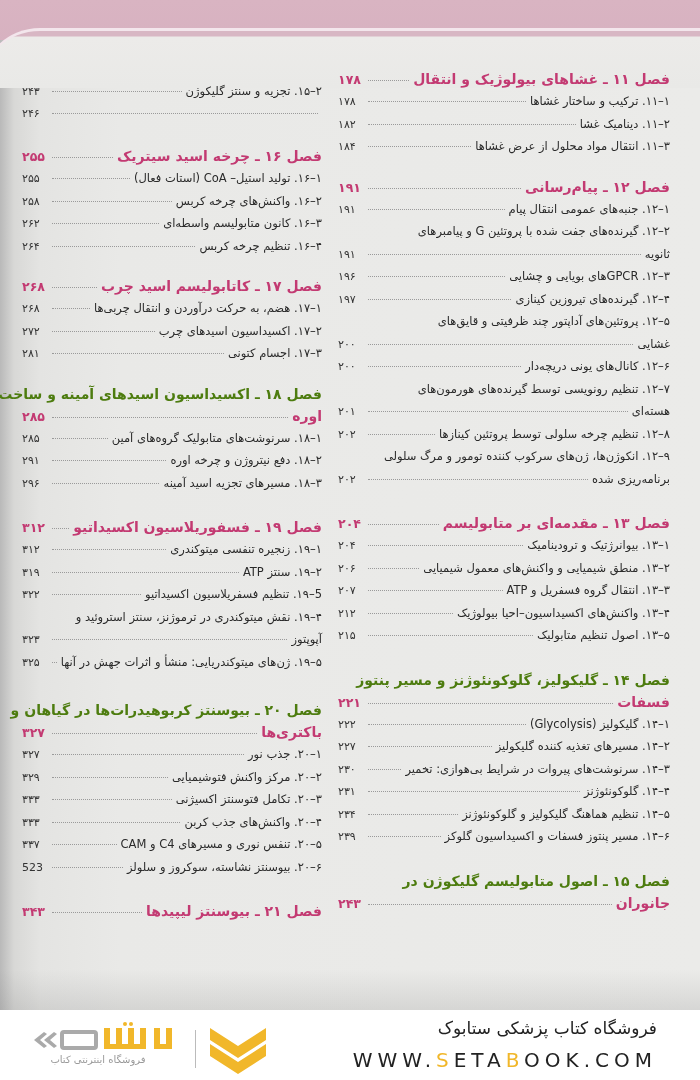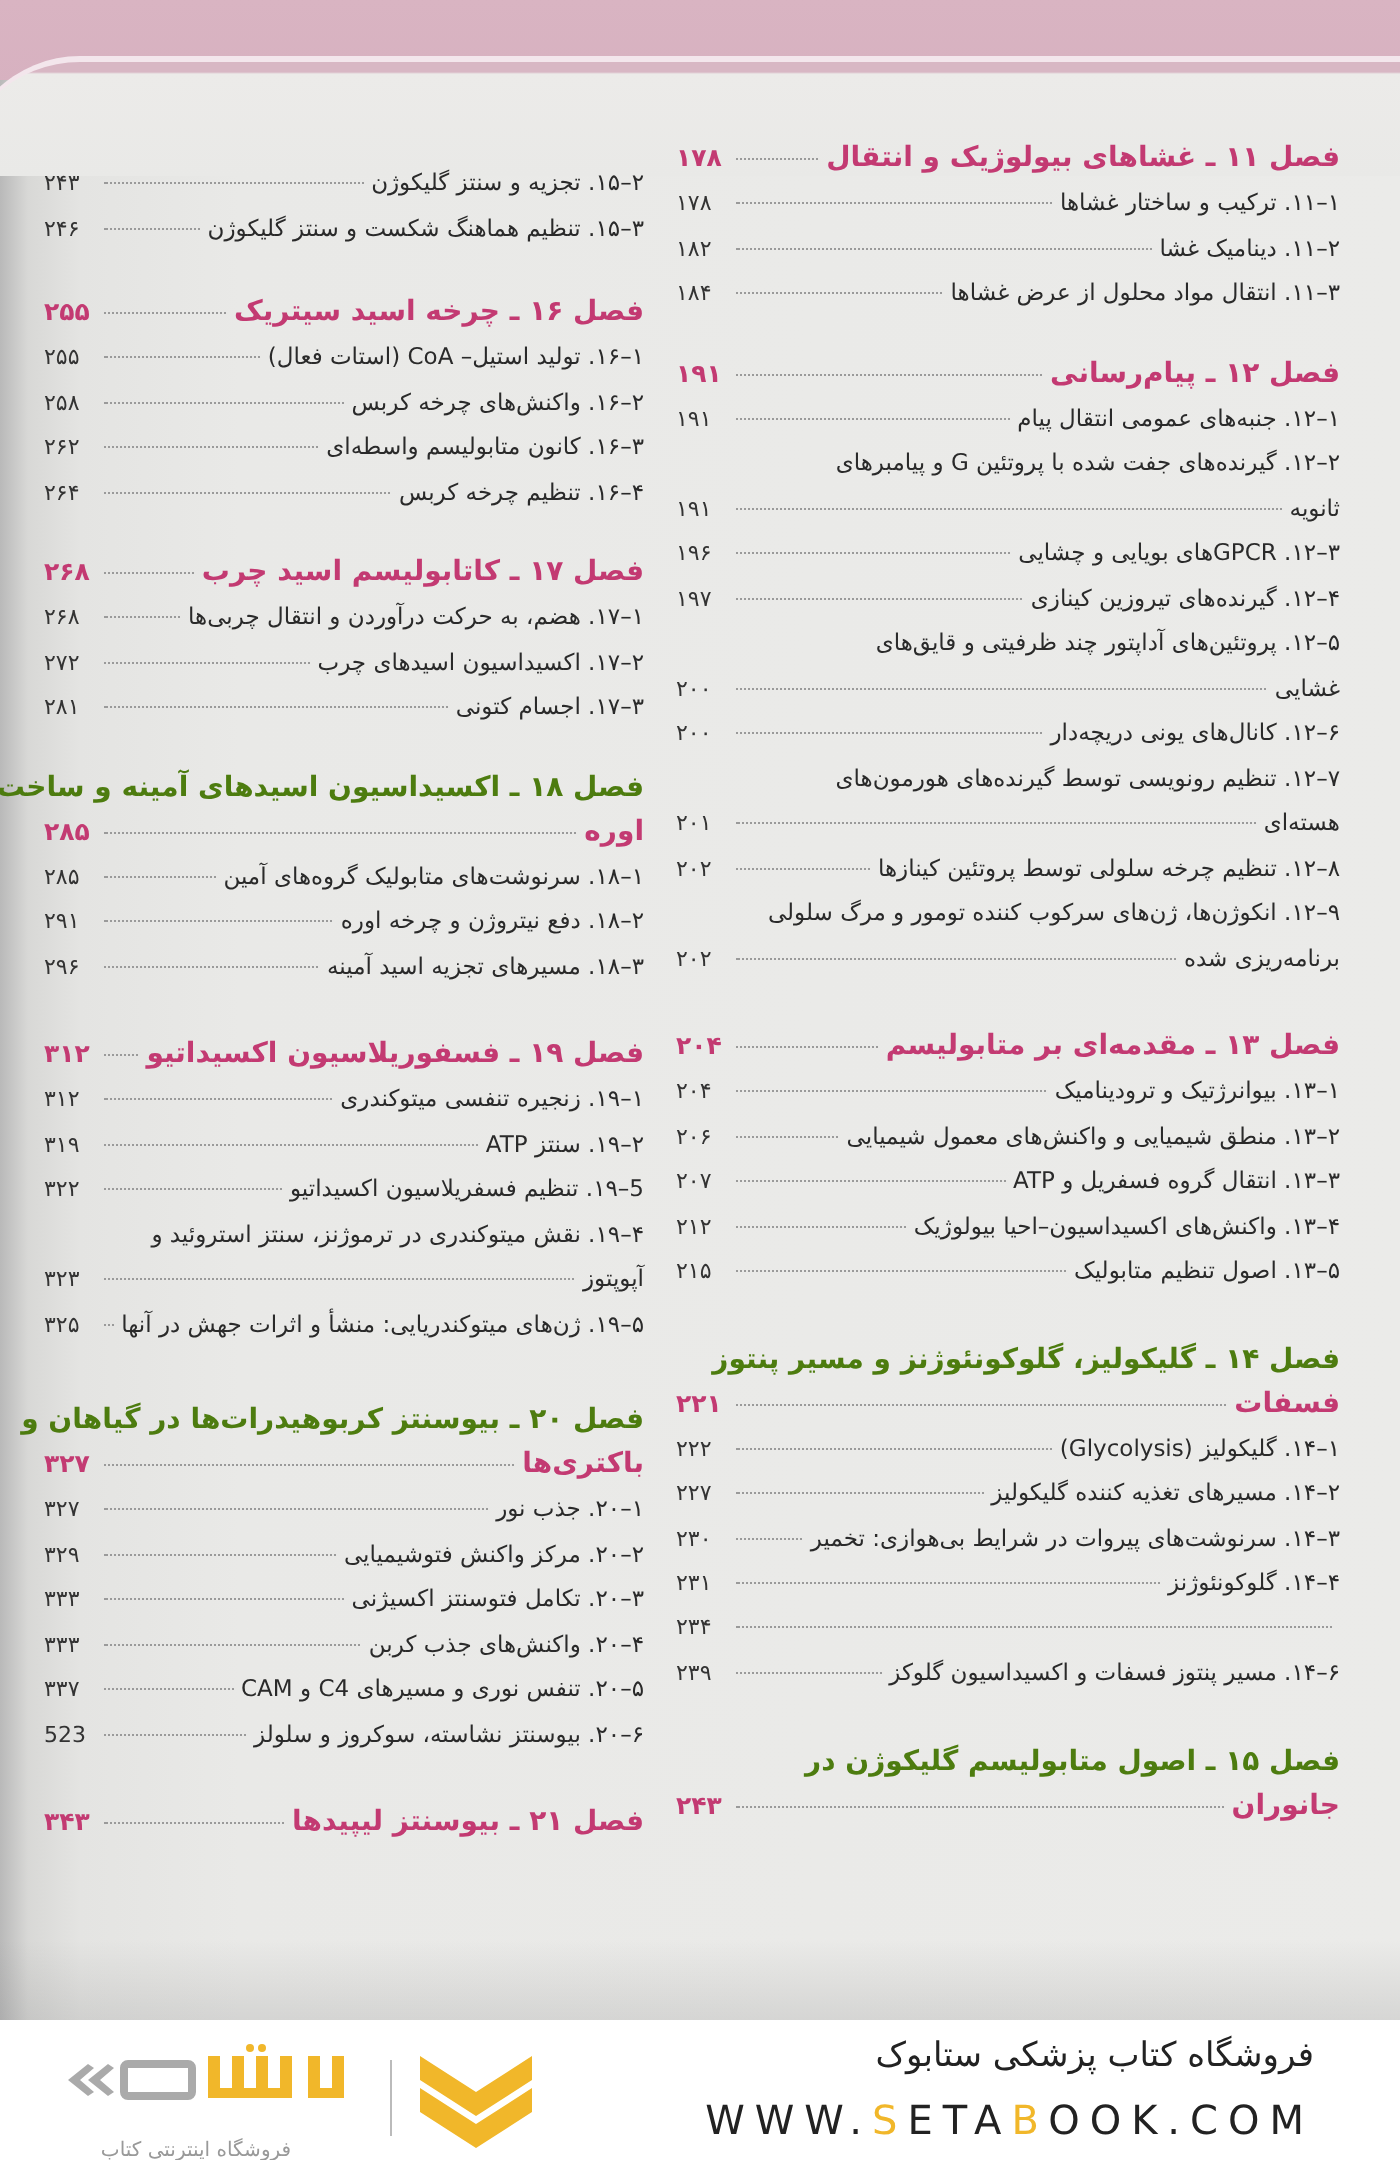--- a/index.html
+++ b/index.html
@@ -59,21 +59,21 @@
   }
   .store-name {
     position: absolute; right: 18px; top: 8px; font-size: 17px; color: #222; direction: rtl;
   }
   .store-url {
     position: absolute; right: 18px; top: 38px; font-size: 20px; letter-spacing: 5px; color: #222;
     font-family: "DejaVu Sans", sans-serif;
   }
   .store-url .hl { color: #f1b72a; }
   .logo { position: absolute; left: 30px; top: 10px; width: 250px; height: 55px; }
-  .logo-sub { position: absolute; left: 8px; top: 34px; font-size: 10px; color: #999; direction: rtl; width: 120px; text-align: center; margin-top: 16px; }
+  .logo-sub { position: absolute; left: 8px; top: 34px; font-size: 10px; color: #999; direction: rtl; width: 120px; text-align: center; }
   .logo-divider { position: absolute; left: 165px; top: 10px; width: 1px; height: 38px; background: #bbb; }
 </style>
 </head>
 <body>
 
 <div class="photo">
   <div class="pink-top"></div>
   <div class="page-shade"></div>
   <div class="page-curve"></div>
   <div class="page-bottom-shade"></div>
@@ -214,20 +214,21 @@
           <span class="label">۳–۱۴. سرنوشت‌های پیروات در شرایط بی‌هوازی: تخمیر</span>
           <span class="dots"></span>
           <span class="pg">۲۳۰</span>
         </div>
       <div class="row">
           <span class="label">۴–۱۴. گلوکونئوژنز</span>
           <span class="dots"></span>
           <span class="pg">۲۳۱</span>
         </div>
       <div class="row">
+          <span class="label">۵–۱۴. تنظیم هماهنگ گلیکولیز و گلوکونئوژنز</span>
           <span class="dots"></span>
           <span class="pg">۲۳۴</span>
         </div>
       <div class="row">
           <span class="label">۶–۱۴. مسیر پنتوز فسفات و اکسیداسیون گلوکز</span>
           <span class="dots"></span>
           <span class="pg">۲۳۹</span>
         </div>
     </div>
 
@@ -242,21 +243,20 @@
   </div>
 
   <div class="col col-left">
     <div class="chapter" style="margin-top:12px">
       <div class="row">
           <span class="label">۲–۱۵. تجزیه و سنتز گلیکوژن</span>
           <span class="dots"></span>
           <span class="pg">۲۴۳</span>
         </div>
       <div class="row">
-          <span class="label">۳–۱۵. تنظیم هماهنگ شکست و سنتز گلیکوژن</span>
           <span class="dots"></span>
           <span class="pg">۲۴۶</span>
         </div>
     </div>
 
     <div class="chapter" style="margin-top:20px">
       <div class="chap-title">
           <span class="label">فصل ۱۶ ـ چرخه اسید سیتریک</span>
           <span class="dots"></span>
           <span class="pg">۲۵۵</span>

